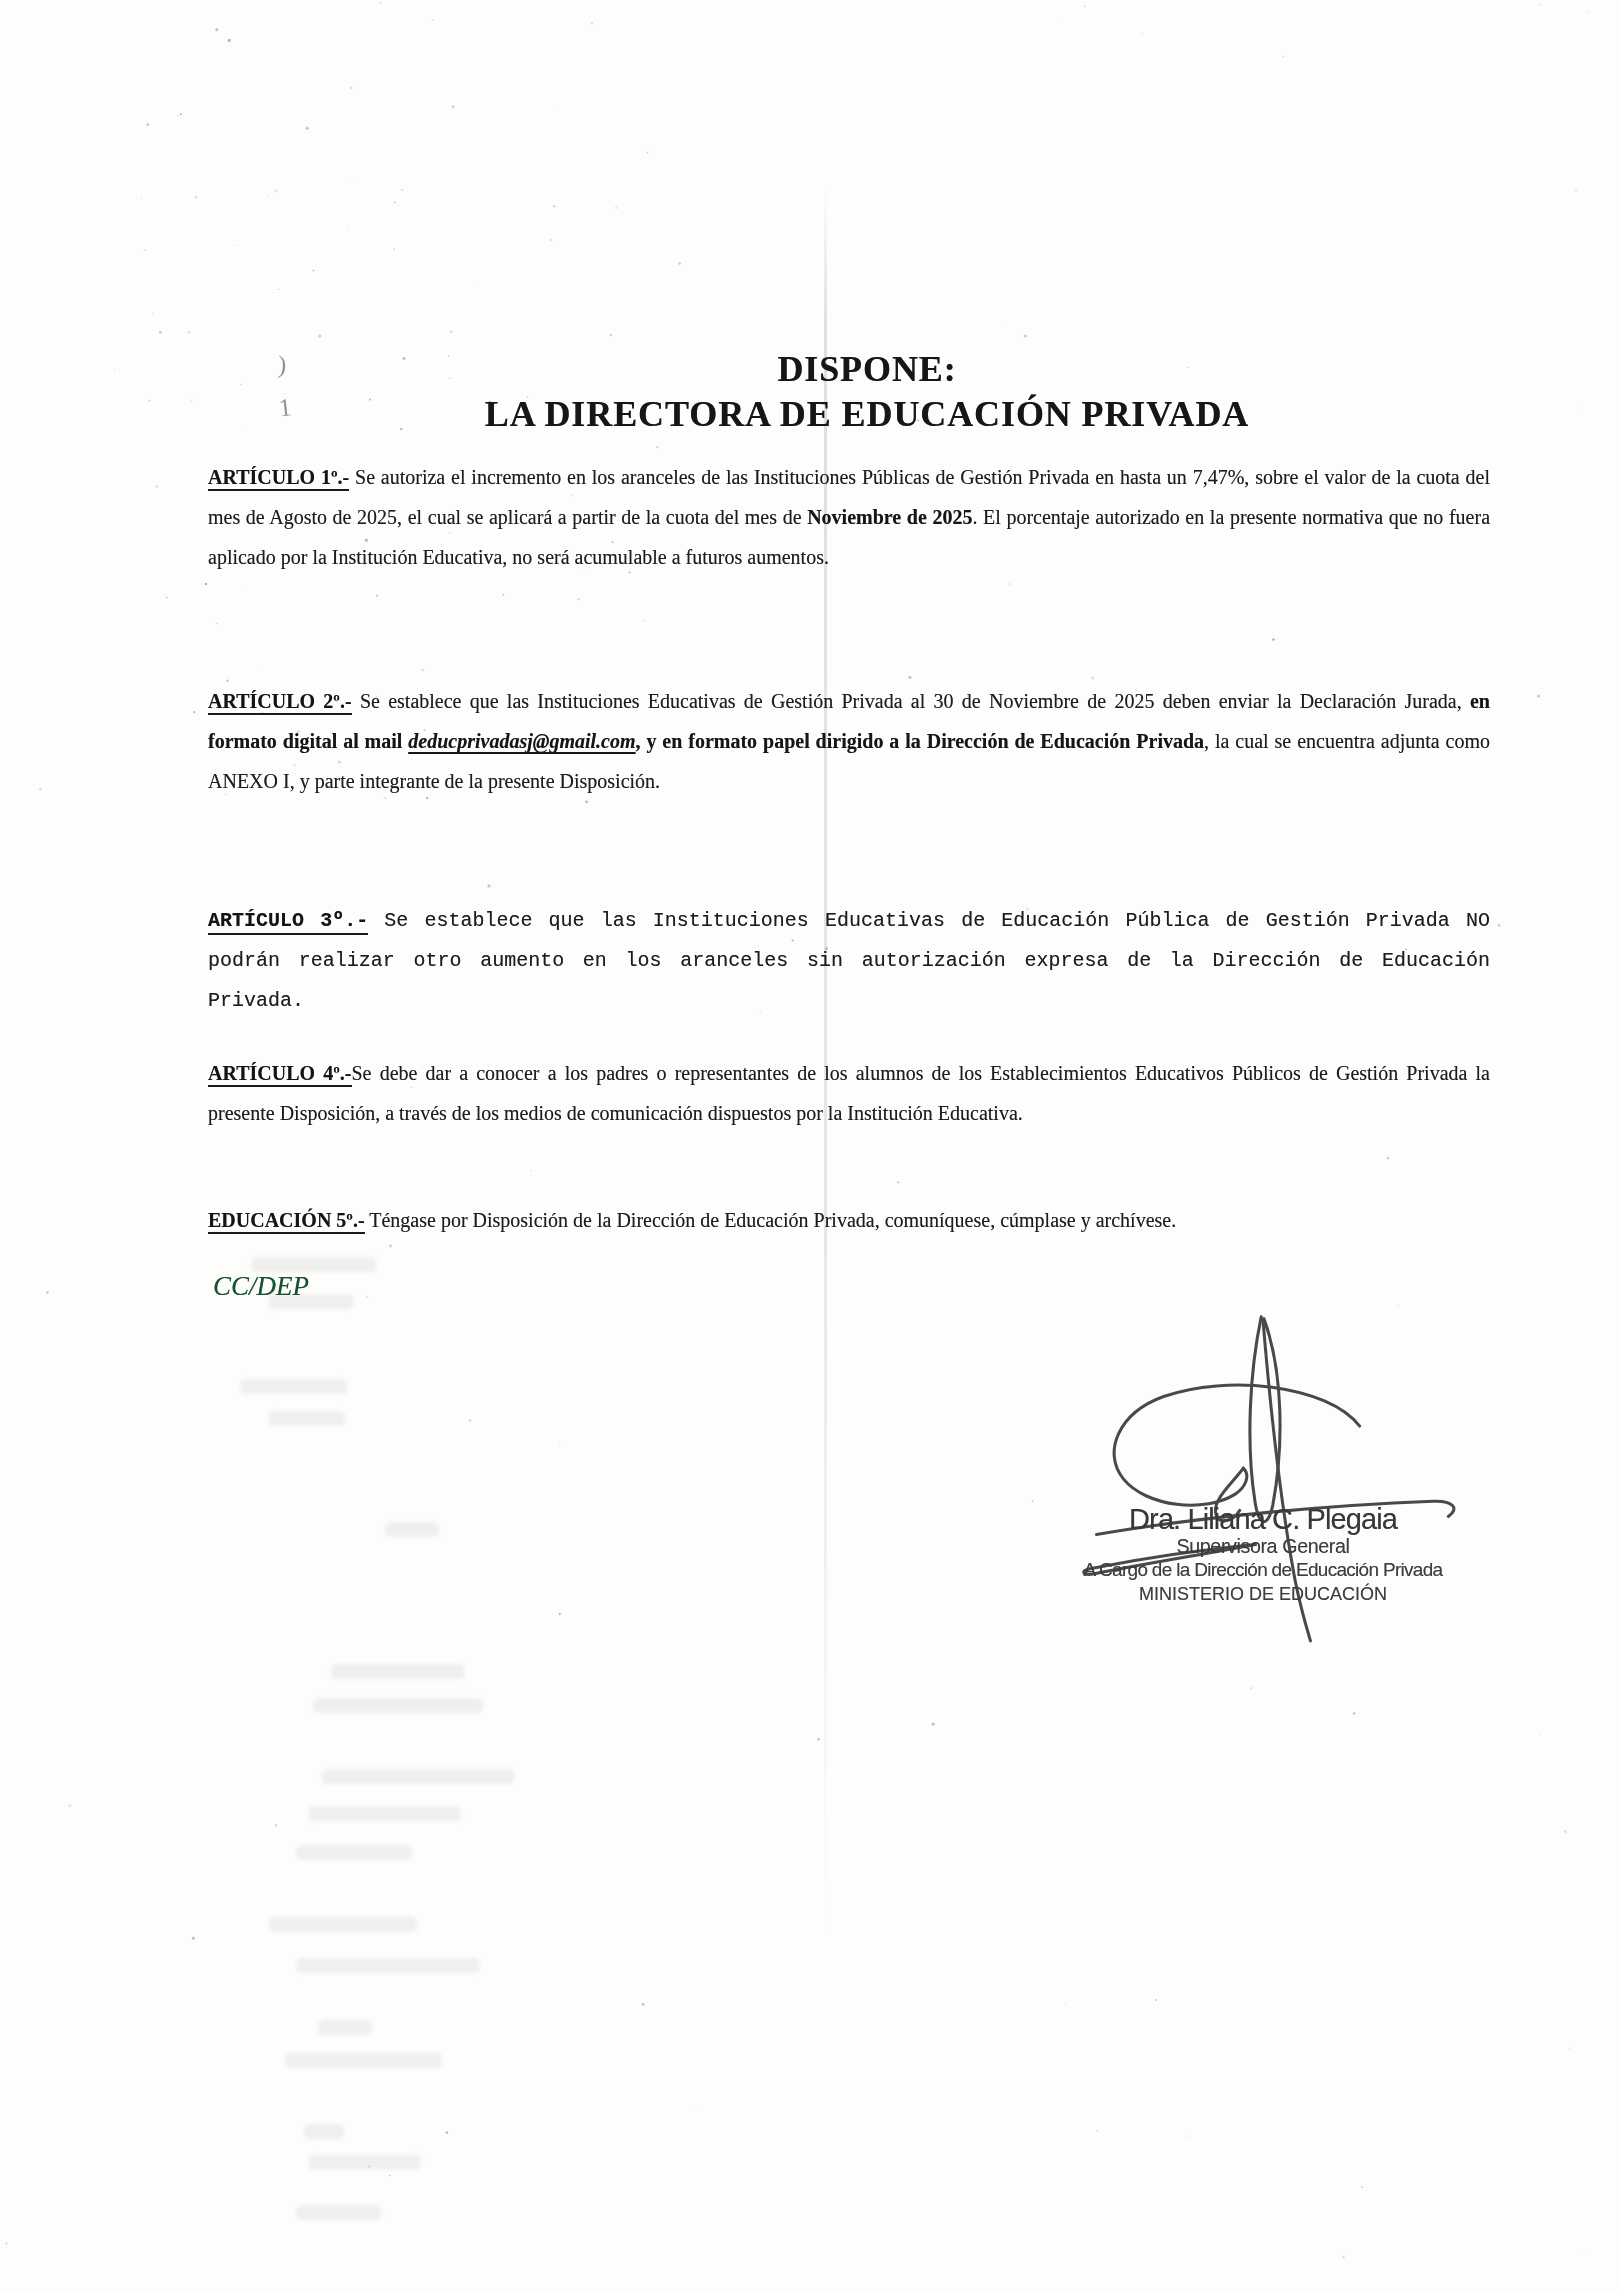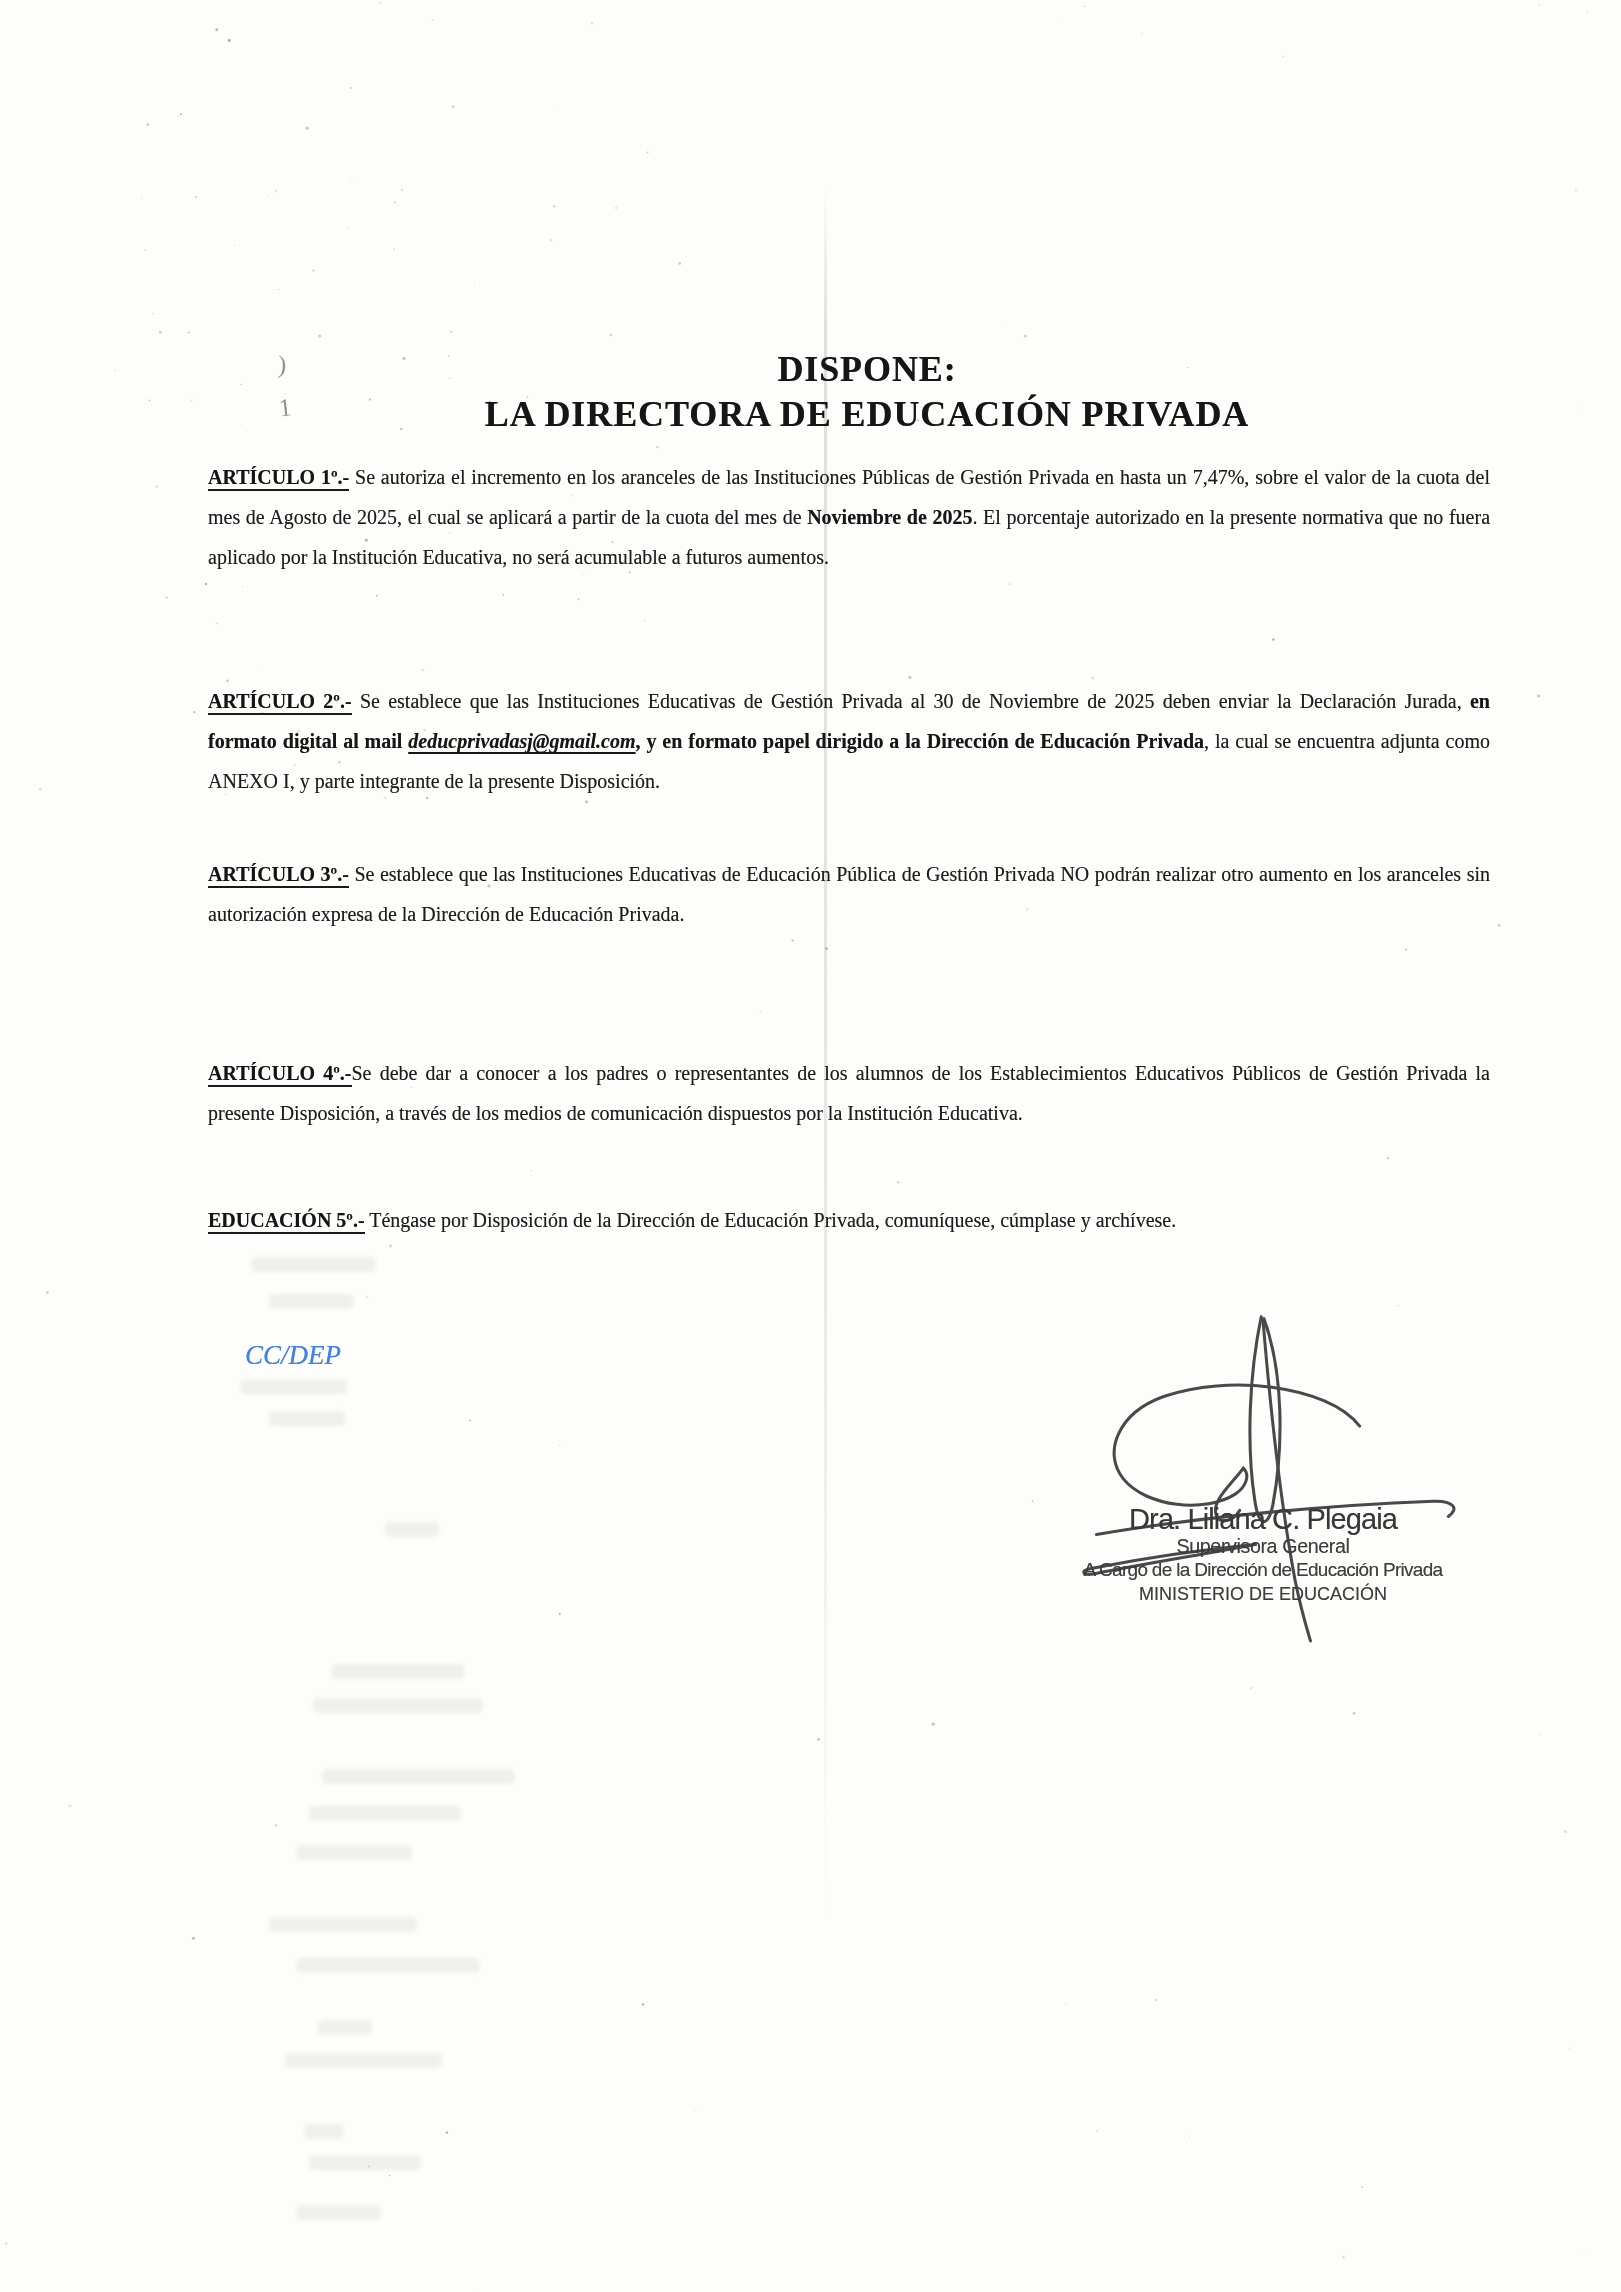--- a/index.html
+++ b/index.html
@@ -29,24 +29,23 @@
     font-size:20px;line-height:40px;text-align:justify;
     color:#1d1d1d;text-shadow:0 0 0.4px rgba(0,0,0,.45);
   }
   .article .heading{
     font-weight:bold;color:#141414;
     border-bottom:2.7px solid #1a1a1a;padding-bottom:0.9px;
   }
   .article .b{font-weight:bold;color:#161616;}
   .article .u{text-decoration:underline;text-decoration-thickness:2.2px;text-underline-offset:3.6px;font-style:italic;}
   .cc{
-    position:absolute;left:213px;top:1340px;
-    font-style:italic;font-size:27px;color:#3b82f6;
+    position:absolute;left:213px;top:1271px;
+    font-style:italic;font-size:27px;color:#14532d;
     text-shadow:0 0 0.4px rgba(0,0,0,.4);
-    margin-left:32px;
   }
   .sig-block{position:absolute;left:1030px;top:1290px;width:466px;height:376px;}
   .sig-block svg.scribble{position:absolute;left:0;top:0;}
   .stamp{
     position:absolute;left:0;width:100%;text-align:center;
     font-family:"Liberation Sans", sans-serif;color:#3e3e3e;
     text-shadow:0 0 0.5px rgba(60,60,60,.5);
   }
   .stamp.name{top:213px;font-size:29px;letter-spacing:-0.9px;color:#383838;}
   .stamp.role{top:245px;font-size:19.7px;letter-spacing:-0.4px;}
@@ -251,21 +250,21 @@
   <span class="mark m2">1</span>
 
   <div class="title-block">
     <div>DISPONE:</div>
     <div>LA DIRECTORA DE EDUCACIÓN PRIVADA</div>
   </div>
 
   <div id="articles">
       <p class="article" style="top: 457px;"><span class="heading">ARTÍCULO 1º.-</span><span> Se autoriza el incremento en los aranceles de las Instituciones Públicas de Gestión Privada en hasta un 7,47%, sobre el valor de la cuota del mes de Agosto de 2025, el cual se aplicará a partir de la cuota del mes de </span><span class="b">Noviembre de 2025</span><span>. El porcentaje autorizado en la presente normativa que no fuera aplicado por la Institución Educativa, no será acumulable a futuros aumentos.</span></p>
       <p class="article" style="top: 681px;"><span class="heading">ARTÍCULO 2º.-</span><span> Se establece que las Instituciones Educativas de Gestión Privada al 30 de Noviembre de 2025 deben enviar la Declaración Jurada, </span><span class="b">en formato digital al mail </span><span class="b u">deducprivadasj@gmail.com</span><span class="b">, y en formato papel dirigido a la Dirección de Educación Privada</span><span>, la cual se encuentra adjunta como ANEXO I, y parte integrante de la presente Disposición.</span></p>
-      <p class="article" style="top: 854px;"><span class="heading">ARTÍCULO 3º.-</span><span> Se establece que las Instituciones Educativas de Educación Pública de Gestión Privada NO podrán realizar otro aumento en los aranceles sin autorización expresa de la Dirección de Educación Privada.</span></p>
+      <p class="article" style="top: 901px; font-family: Liberation Mono, monospace;"><span class="heading">ARTÍCULO 3º.-</span><span> Se establece que las Instituciones Educativas de Educación Pública de Gestión Privada NO podrán realizar otro aumento en los aranceles sin autorización expresa de la Dirección de Educación Privada.</span></p>
       <p class="article" style="top: 1053px;"><span class="heading">ARTÍCULO 4º.-</span><span>Se debe dar a conocer a los padres o representantes de los alumnos de los Establecimientos Educativos Públicos de Gestión Privada la presente Disposición, a través de los medios de comunicación dispuestos por la Institución Educativa.</span></p>
       <p class="article" style="top: 1200px;"><span class="heading">EDUCACIÓN 5º.-</span><span> Téngase por Disposición de la Dirección de Educación Privada, comuníquese, cúmplase y archívese.</span></p>
     </div>
 
   <div class="cc">CC/DEP</div>
 
   <div class="sig-block">
     <div class="stamp name">Dra. Liliana C. Plegaia</div>
     <div class="stamp role">Supervisora General</div>
     <div class="stamp office">A Cargo de la Dirección de Educación Privada</div>

